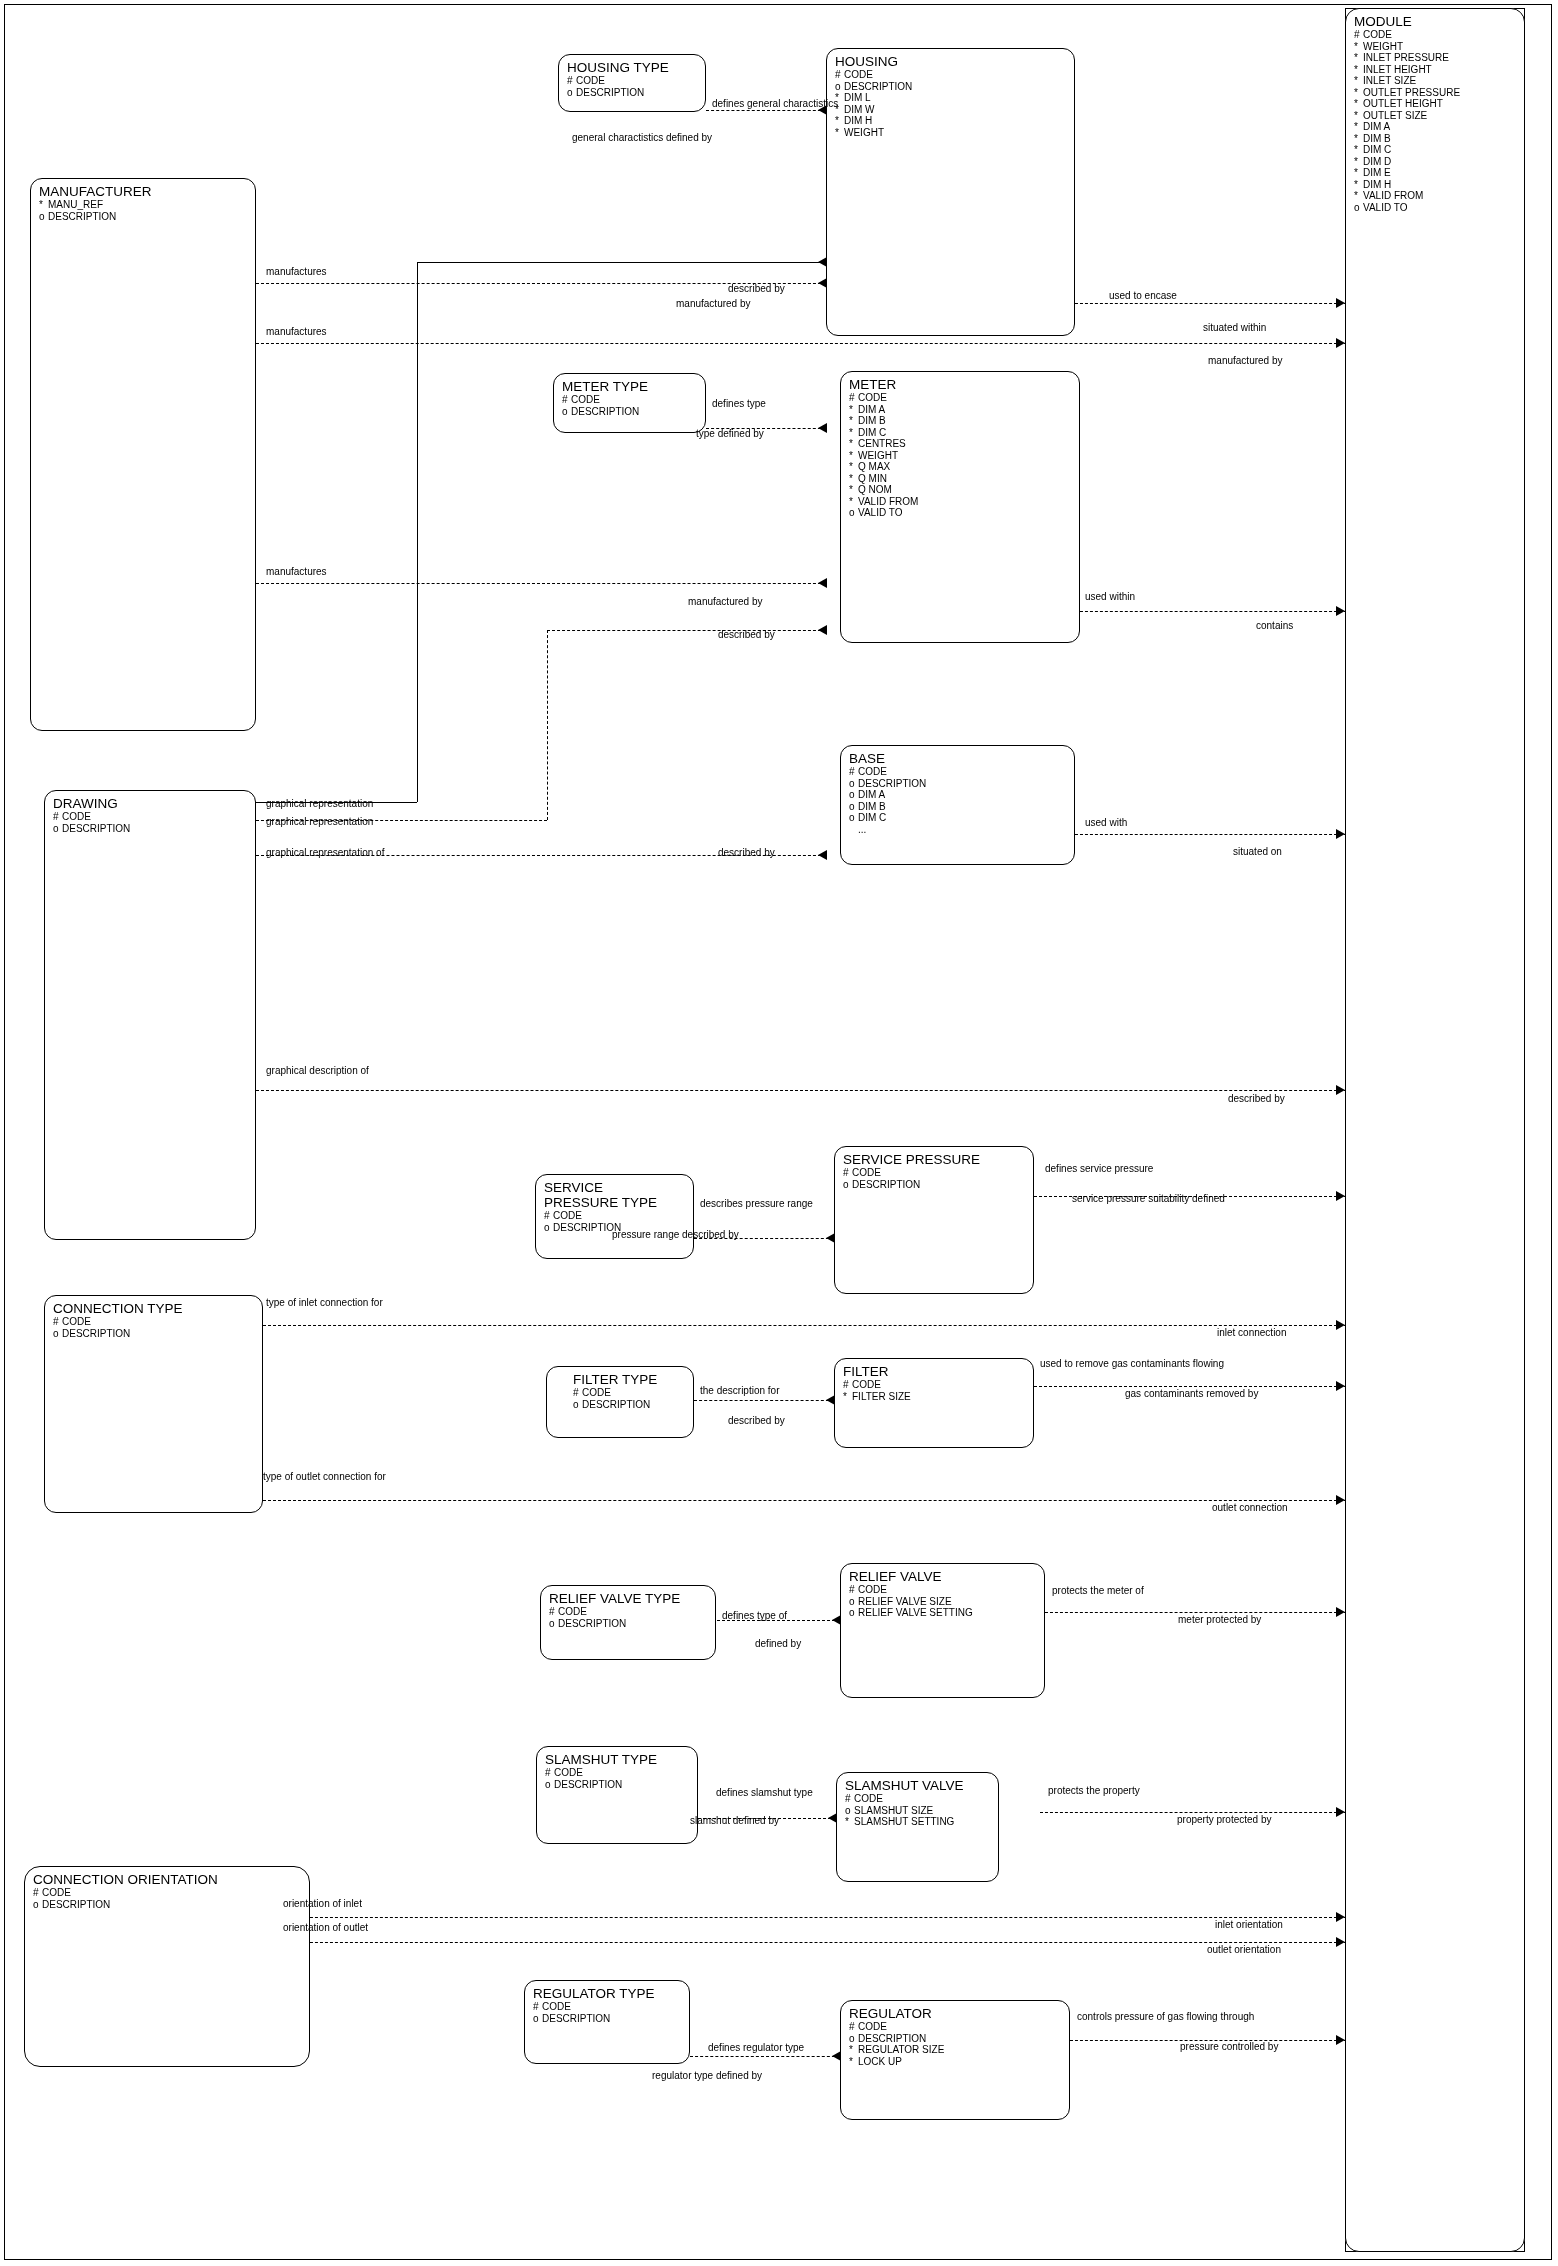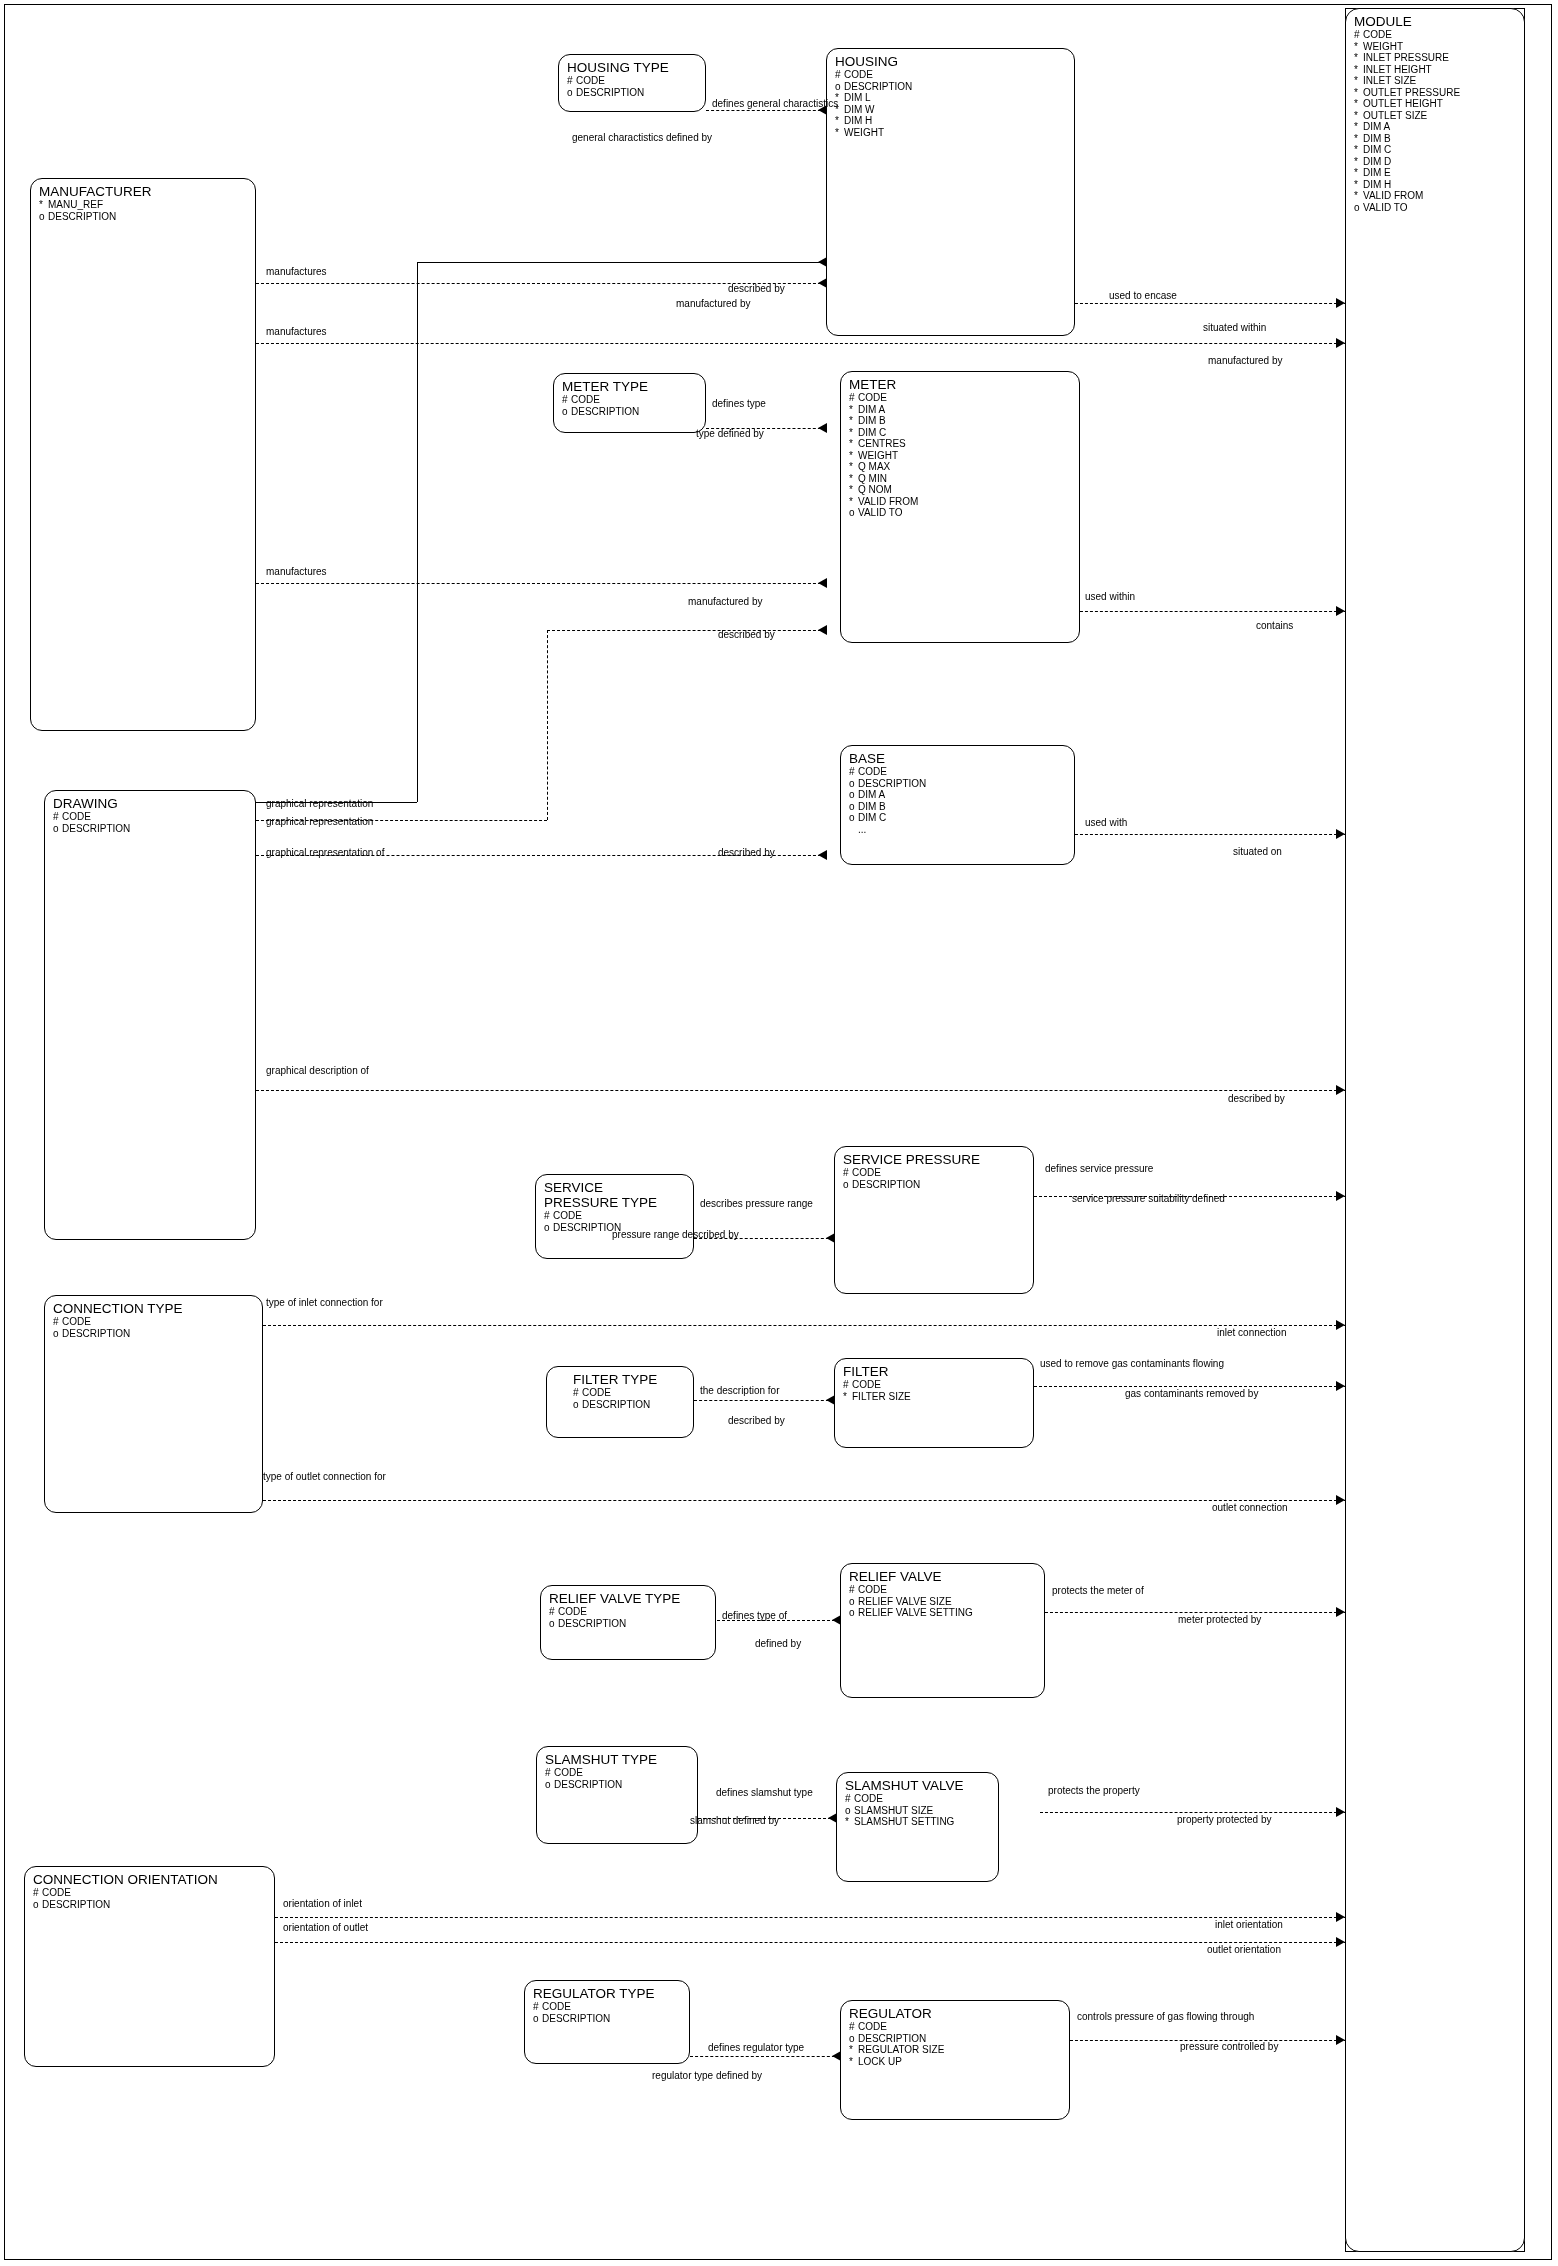--- a/index.html
+++ b/index.html
@@ -319,21 +319,21 @@
     <div class="attr"><span class="mark">o</span><span>DESCRIPTION</span></div>
   </div>
 
   <div class="entity" style="left:836px; top:1772px; width:163px; height:110px;">
     <div class="ent-title">SLAMSHUT VALVE</div>
     <div class="attr"><span class="mark">#</span><span>CODE</span></div>
     <div class="attr"><span class="mark">o</span><span>SLAMSHUT SIZE</span></div>
     <div class="attr"><span class="mark">*</span><span>SLAMSHUT SETTING</span></div>
   </div>
 
-  <div class="entity" style="left:24px; top:1866px; width:251px; height:201px;">
+  <div class="entity" style="left:24px; top:1866px; width:286px; height:201px;border-radius:16px;">
     <div class="ent-title">CONNECTION ORIENTATION</div>
     <div class="attr"><span class="mark">#</span><span>CODE</span></div>
     <div class="attr"><span class="mark">o</span><span>DESCRIPTION</span></div>
   </div>
 
   <div class="entity" style="left:524px; top:1980px; width:166px; height:84px;">
     <div class="ent-title">REGULATOR TYPE</div>
     <div class="attr"><span class="mark">#</span><span>CODE</span></div>
     <div class="attr"><span class="mark">o</span><span>DESCRIPTION</span></div>
   </div>

